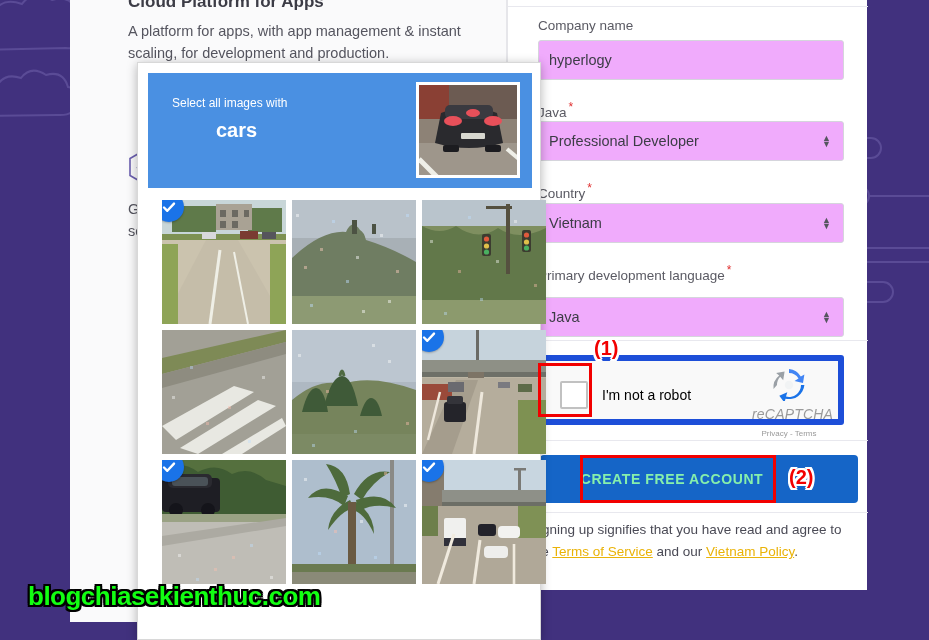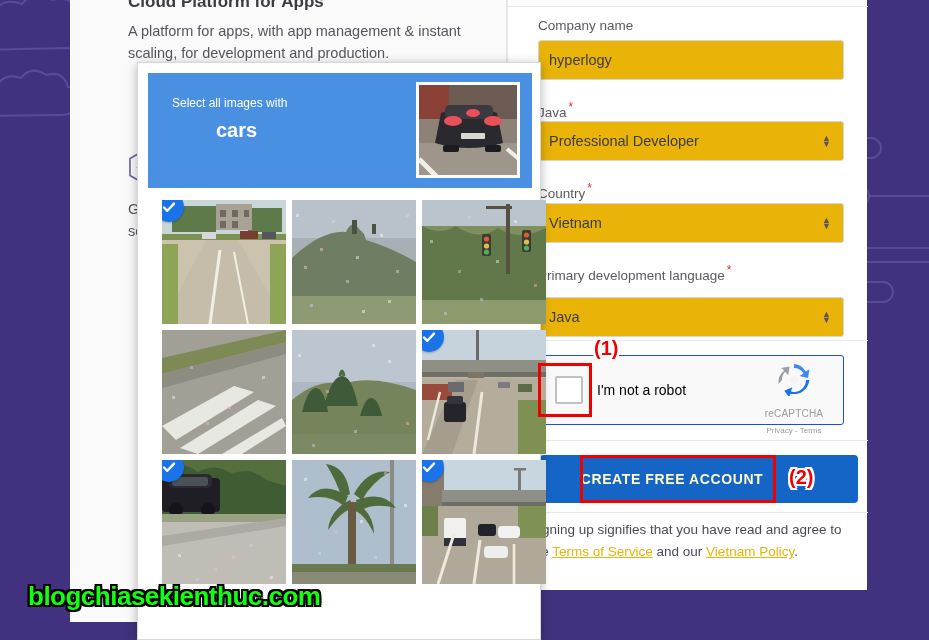--- a/index.html
+++ b/index.html
@@ -41,53 +41,53 @@
   .right-card {
     position:absolute; left:507px; top:0px; width:360px; height:590px;
     background:#ffffff; border-left:1px solid #e6e6ea;
   }
   .field-label {
     position:absolute; color:#5a5a63; font-size:13.5px;
   }
   .req { color:#e03030; font-size:12px; vertical-align:super; margin-left:2px; }
   .input-box {
     position:absolute; left:30px; width:306px; height:40px;
-    border:1px solid #d5d5dc; border-radius:3px; background:#eab308;
+    border:1px solid #d5d5dc; border-radius:3px; background:#f0abfc;
     display:flex; align-items:center; padding:0 10px;
     color:#3c3c46; font-size:14.5px;
   }
   .sel-arrows {
     position:absolute; right:12px; top:50%; transform:translateY(-50%);
     display:flex; flex-direction:column; line-height:6px;
     color:#55555f; font-size:9px;
   }
   .sep { position:absolute; left:0; width:360px; height:1px; background:#e8e8ee; }
 
   
   .recaptcha {
     position:absolute; left:30px; top:355px; width:306px; height:70px;
-    border:1px solid #1d4ed8; border-radius:3px; background:#f9f9f9;
+    border:6px solid #1d4ed8; border-radius:3px; background:#f9f9f9;
   }
   .rc-check {
     position:absolute; left:16px; top:20px; width:28px; height:28px;
     border:2px solid #c1c1c1; border-radius:2px; background:#fff;
   }
   .rc-label {
     position:absolute; left:58px; top:26px; font-size:14px; color:#000;
   }
   .rc-brand { position:absolute; right:12px; top:8px; width:74px; text-align:center; }
-  .rc-brand .name { font-size:10px; color:#9a9a9a; margin-top:8px; letter-spacing:.2px; }
+  .rc-brand .name { font-size:14px; color:#9a9a9a; margin-top:1px; letter-spacing:.2px;font-style:italic; }
   .rc-brand .tos  { font-size:8px;  color:#9a9a9a; margin-top:7px; }
 
   
   .cta {
     position:absolute; left:540px; top:455px; width:318px; height:48px;
     background:#1565c7; border-radius:4px;
     display:flex; align-items:center; justify-content:center;
-    color:#fef9c3; font-size:14px; font-weight:bold; letter-spacing:.6px;
+    color:#86efac; font-size:14px; font-weight:bold; letter-spacing:.6px;
   }
   .cta-text { margin-right:54px; }
 
   .legal {
     position:absolute; left:507px; top:519px; width:340px;
     color:#4a4a55; font-size:13.5px; line-height:22px; padding-left:23px;
   }
   .legal a { color:#eab308; }
 
   

